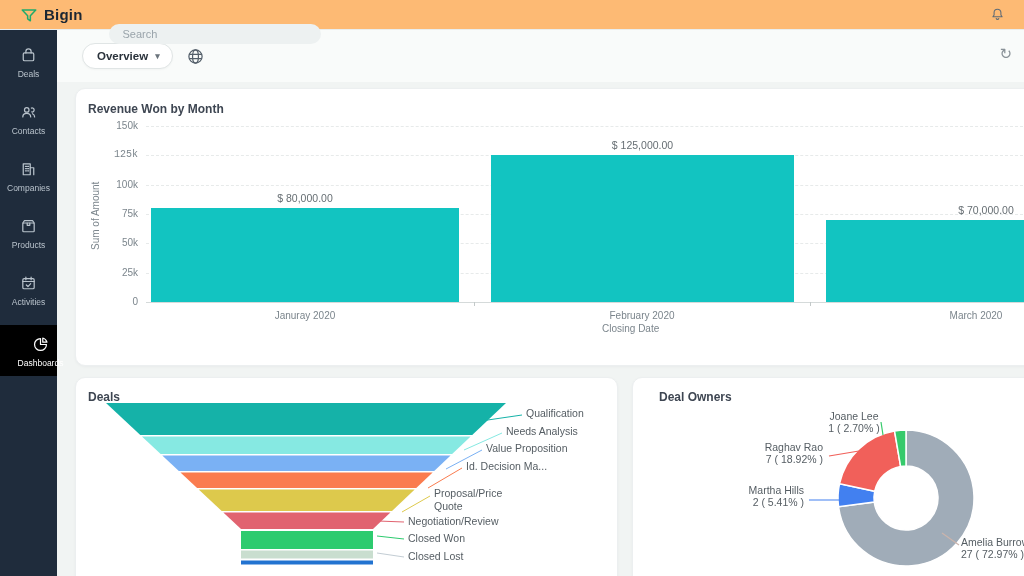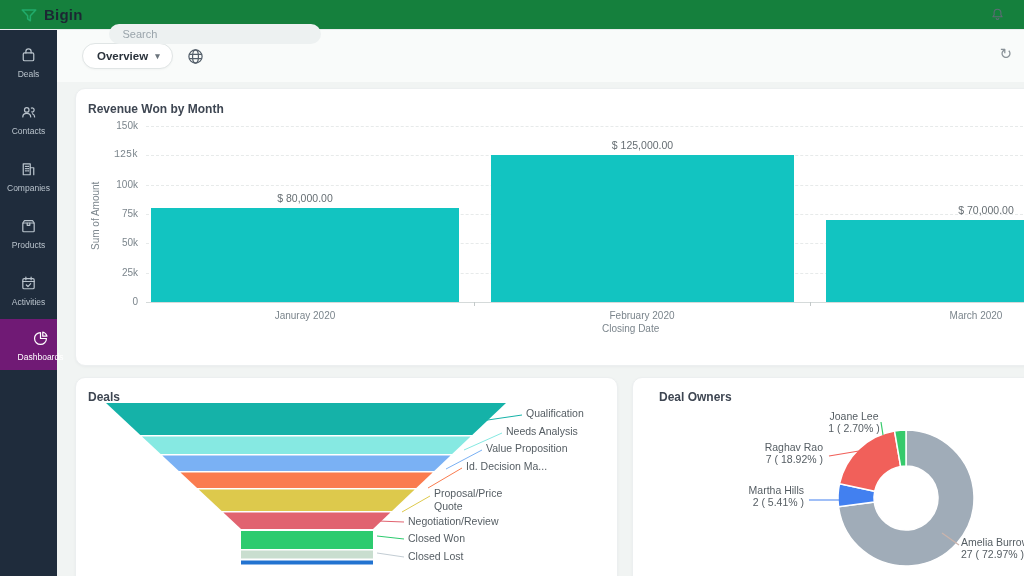--- a/index.html
+++ b/index.html
@@ -1,35 +1,35 @@
 <!DOCTYPE html>
 <html><head>
 <meta charset="utf-8">
 <style>
   * { margin:0; padding:0; box-sizing:border-box; }
   html,body { width:1024px; height:576px; overflow:hidden; font-family:"Liberation Sans", sans-serif; background:#f1f4f3; }
   body { position:relative; }
 
   
-  .topbar { position:absolute; top:0; left:0; width:1024px; height:30px; background:#15803d;
+  .topbar { position:absolute; top:0; left:0; width:1024px; height:30px; background:#fdba74;
             border-bottom:1px solid #e9eded; display:flex; align-items:center; z-index:5; }
   .brand { display:flex; align-items:center; gap:6px; margin-left:20px; cursor:pointer; }
   .brand-name { font-size:15px; font-weight:700; color:#1c2733; letter-spacing:.2px; }
   .search { margin-left:26px; width:212px; height:20px; border:none; outline:none; background:#edf1f1;
             border-radius:11px; padding:0 14px; font-size:11px; color:#3d464e;margin-top:39px; }
   .search::placeholder { color:#9aa4ab; }
   .bell { margin-left:auto; margin-right:18px; cursor:pointer; display:flex; }
 
   
   .sidebar { position:absolute; top:30px; left:0; bottom:0; width:57px; background:#1f2c3c; z-index:4; }
   .side-item { width:57px; padding:9px 0 8px; display:flex; flex-direction:column; align-items:center;
                gap:3px; cursor:pointer; margin-top:6px; }
   .side-item .lbl { font-size:8.5px; color:#b9c3cc; }
   .side-item svg { stroke:#b9c3cc; }
-  .side-item.active { background:#701a75; margin-top:4px;padding-left:24px; }
+  .side-item.active { background:#000000; margin-top:10px;padding-left:24px; }
   .side-item.active .lbl { color:#ffffff; }
   .side-item.active svg { stroke:#ffffff; }
 
   
   .main { position:absolute; left:57px; top:30px; right:0; bottom:0; background:#f1f4f3; }
   .toolbar { position:absolute; left:0; top:0; right:0; height:52px; background:#f9fbfa; display:flex; align-items:center; }
   .pill { margin-left:25px; height:26px; padding:0 12px 0 14px; background:#fff; border:1px solid #e0e5e5;
           border-radius:14px; display:flex; align-items:center; gap:7px; font-size:11.5px; font-weight:700;
           color:#2a323b; cursor:pointer; box-shadow:0 1px 2px rgba(0,0,0,.03); }
   .pill .caret { font-size:9px; color:#6b747c; }

